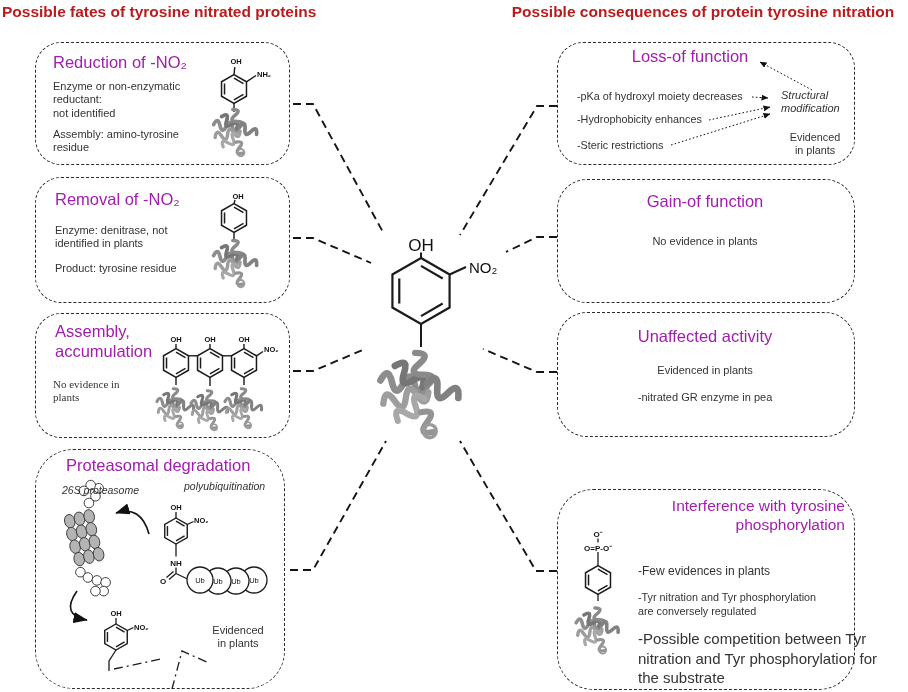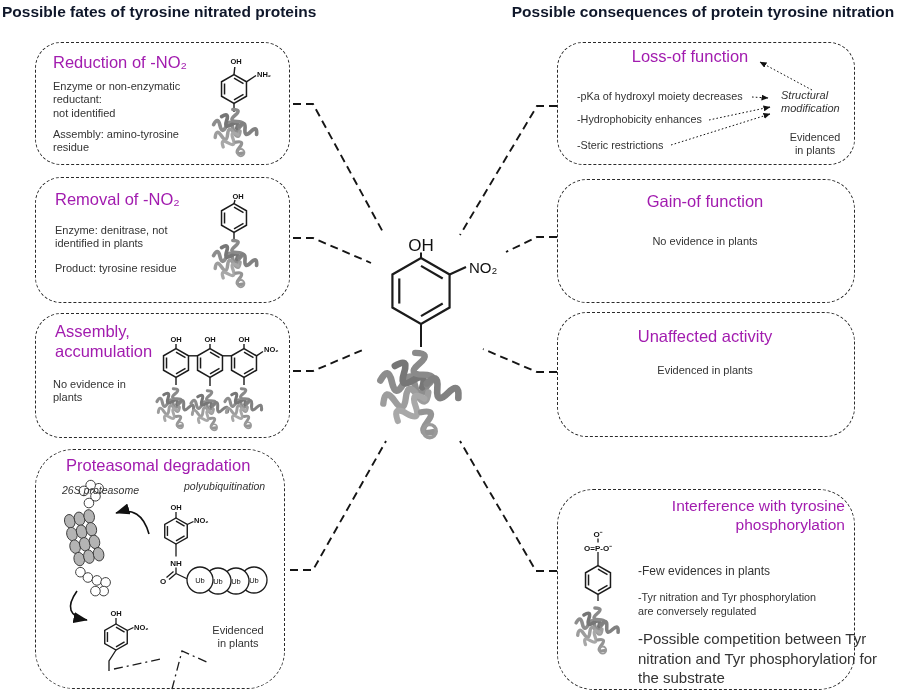--- a/index.html
+++ b/index.html
@@ -1,19 +1,19 @@
 <!DOCTYPE html>
 <html><head>
 <meta charset="utf-8">
 <style>
   html,body{margin:0;padding:0;background:#fff;}
   #fig{position:relative;width:908px;height:692px;background:#fff;overflow:hidden;
        font-family:"Liberation Sans",sans-serif;color:#222;}
   svg{font-family:"Liberation Sans",sans-serif;}
-  .hdr{position:absolute;font-weight:bold;font-size:15.5px;color:#0f172a;white-space:pre;}
+  .hdr{position:absolute;font-weight:bold;font-size:15.5px;color:#b91c1c;white-space:pre;}
   .box{position:absolute;border:1.6px dashed #2a2a2a;border-radius:26px;background:transparent;}
   .t{position:absolute;white-space:pre-line;}
   .title{font-size:16.5px;color:#a21caf;line-height:1.2;}
   .body{font-size:11px;line-height:1.22;color:#333;}
   .it{font-style:italic;}
   .ctr{text-align:center;}
   .rgt{text-align:center;}
   #art{position:absolute;left:0;top:0;}
 </style>
 </head>
@@ -201,21 +201,21 @@
 
   <div class="box" style="left:35px;top:177px;width:253px;height:124px;"></div>
   <div class="t title" style="left:55px;top:190px;">Removal of -NO₂</div>
   <div class="t body" style="left:55px;top:224px;">Enzyme: denitrase, not
 identified in plants</div>
   <div class="t body" style="left:55px;top:262px;">Product: tyrosine residue</div>
 
   <div class="box" style="left:35px;top:313px;width:253px;height:123px;"></div>
   <div class="t title" style="left:55px;top:322px;">Assembly,
 accumulation</div>
-  <div class="t body" style="left:53px;top:378px;">No evidence in
+  <div class="t body" style="left:53px;top:378px;font-family:Liberation Serif, serif;">No evidence in
 plants</div>
 
   <div class="box" style="left:35px;top:449px;width:248px;height:238px;border-radius:38px;"></div>
   <div class="t title" style="left:66px;top:456px;">Proteasomal degradation</div>
   <div class="t body it" style="left:62px;top:484px;font-size:10.5px;">26S proteasome</div>
   <div class="t body it" style="left:184px;top:480px;font-size:10.5px;">polyubiquitination</div>
   <div class="t body rgt" style="left:203px;top:624px;width:70px;">Evidenced
 in plants</div>
 
   <div class="box" style="left:557px;top:42px;width:296px;height:121px;"></div>
@@ -228,20 +228,21 @@
   <div class="t body rgt" style="left:786px;top:131px;width:58px;font-size:10.8px;">Evidenced
 in plants</div>
 
   <div class="box" style="left:557px;top:179px;width:296px;height:122px;border-radius:30px;"></div>
   <div class="t title ctr" style="left:557px;top:192px;width:296px;">Gain-of function</div>
   <div class="t body ctr" style="left:557px;top:235px;width:296px;">No evidence in plants</div>
 
   <div class="box" style="left:557px;top:312px;width:296px;height:123px;border-radius:30px;"></div>
   <div class="t title ctr" style="left:557px;top:327px;width:296px;">Unaffected activity</div>
   <div class="t body ctr" style="left:557px;top:364px;width:296px;">Evidenced in plants</div>
+  <div class="t body ctr" style="left:557px;top:391px;width:296px;">-nitrated GR enzyme in pea</div>
 
   <div class="box" style="left:557px;top:489px;width:296px;height:199px;border-radius:36px;"></div>
   <div class="t title ctr" style="left:615px;top:497px;width:230px;font-size:15.5px;text-align:right;">Interference with tyrosine
 phosphorylation</div>
   <div class="t body" style="left:638px;top:564px;font-size:12px;line-height:1.3;">-Few evidences in plants</div>
   <div class="t body" style="left:638px;top:590px;font-size:10.8px;line-height:1.3;">-Tyr nitration and Tyr phosphorylation
 are conversely regulated</div>
   <div class="t body" style="left:638px;top:629px;font-size:15px;line-height:1.3;">-Possible competition between Tyr
 nitration and Tyr phosphorylation for
 the substrate</div>

